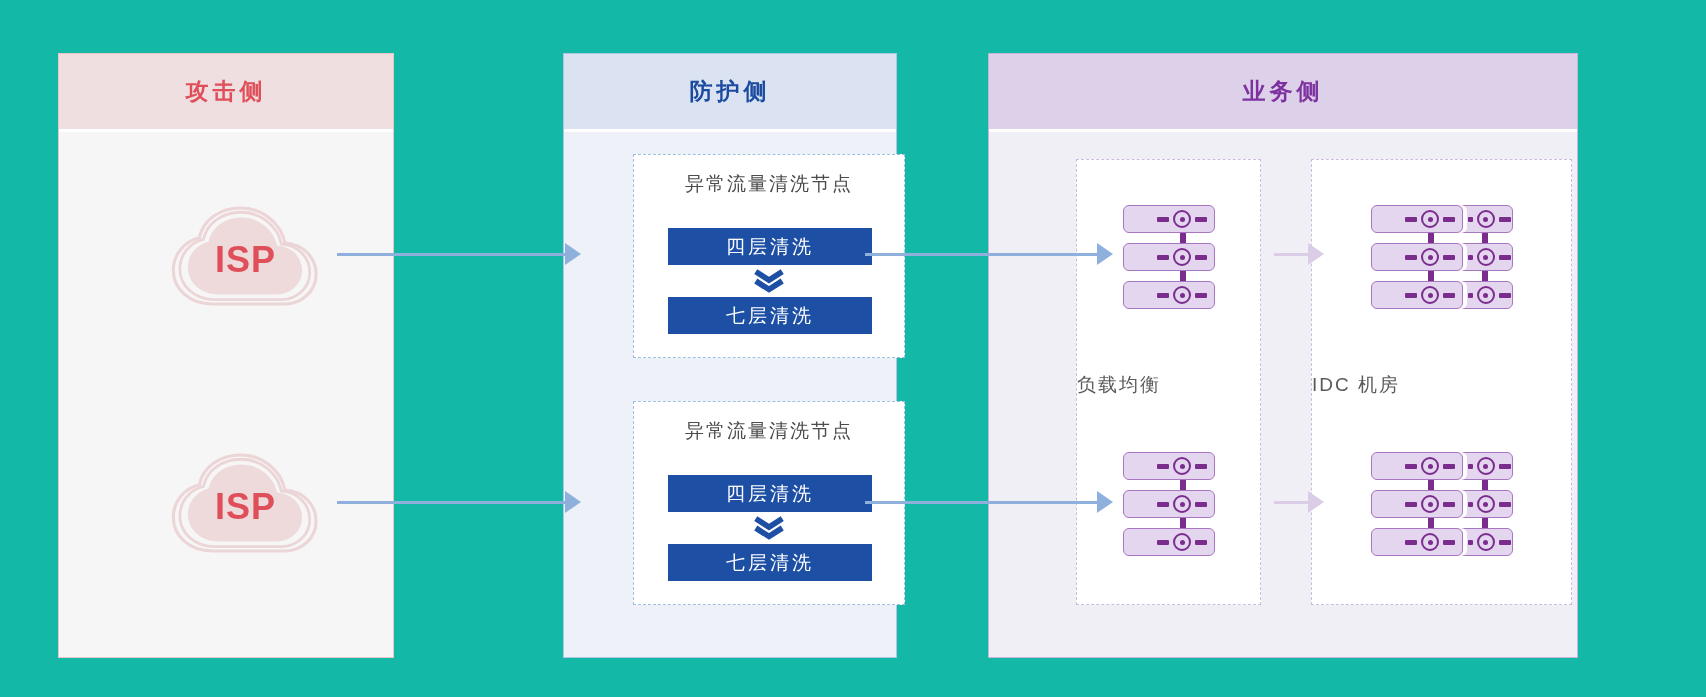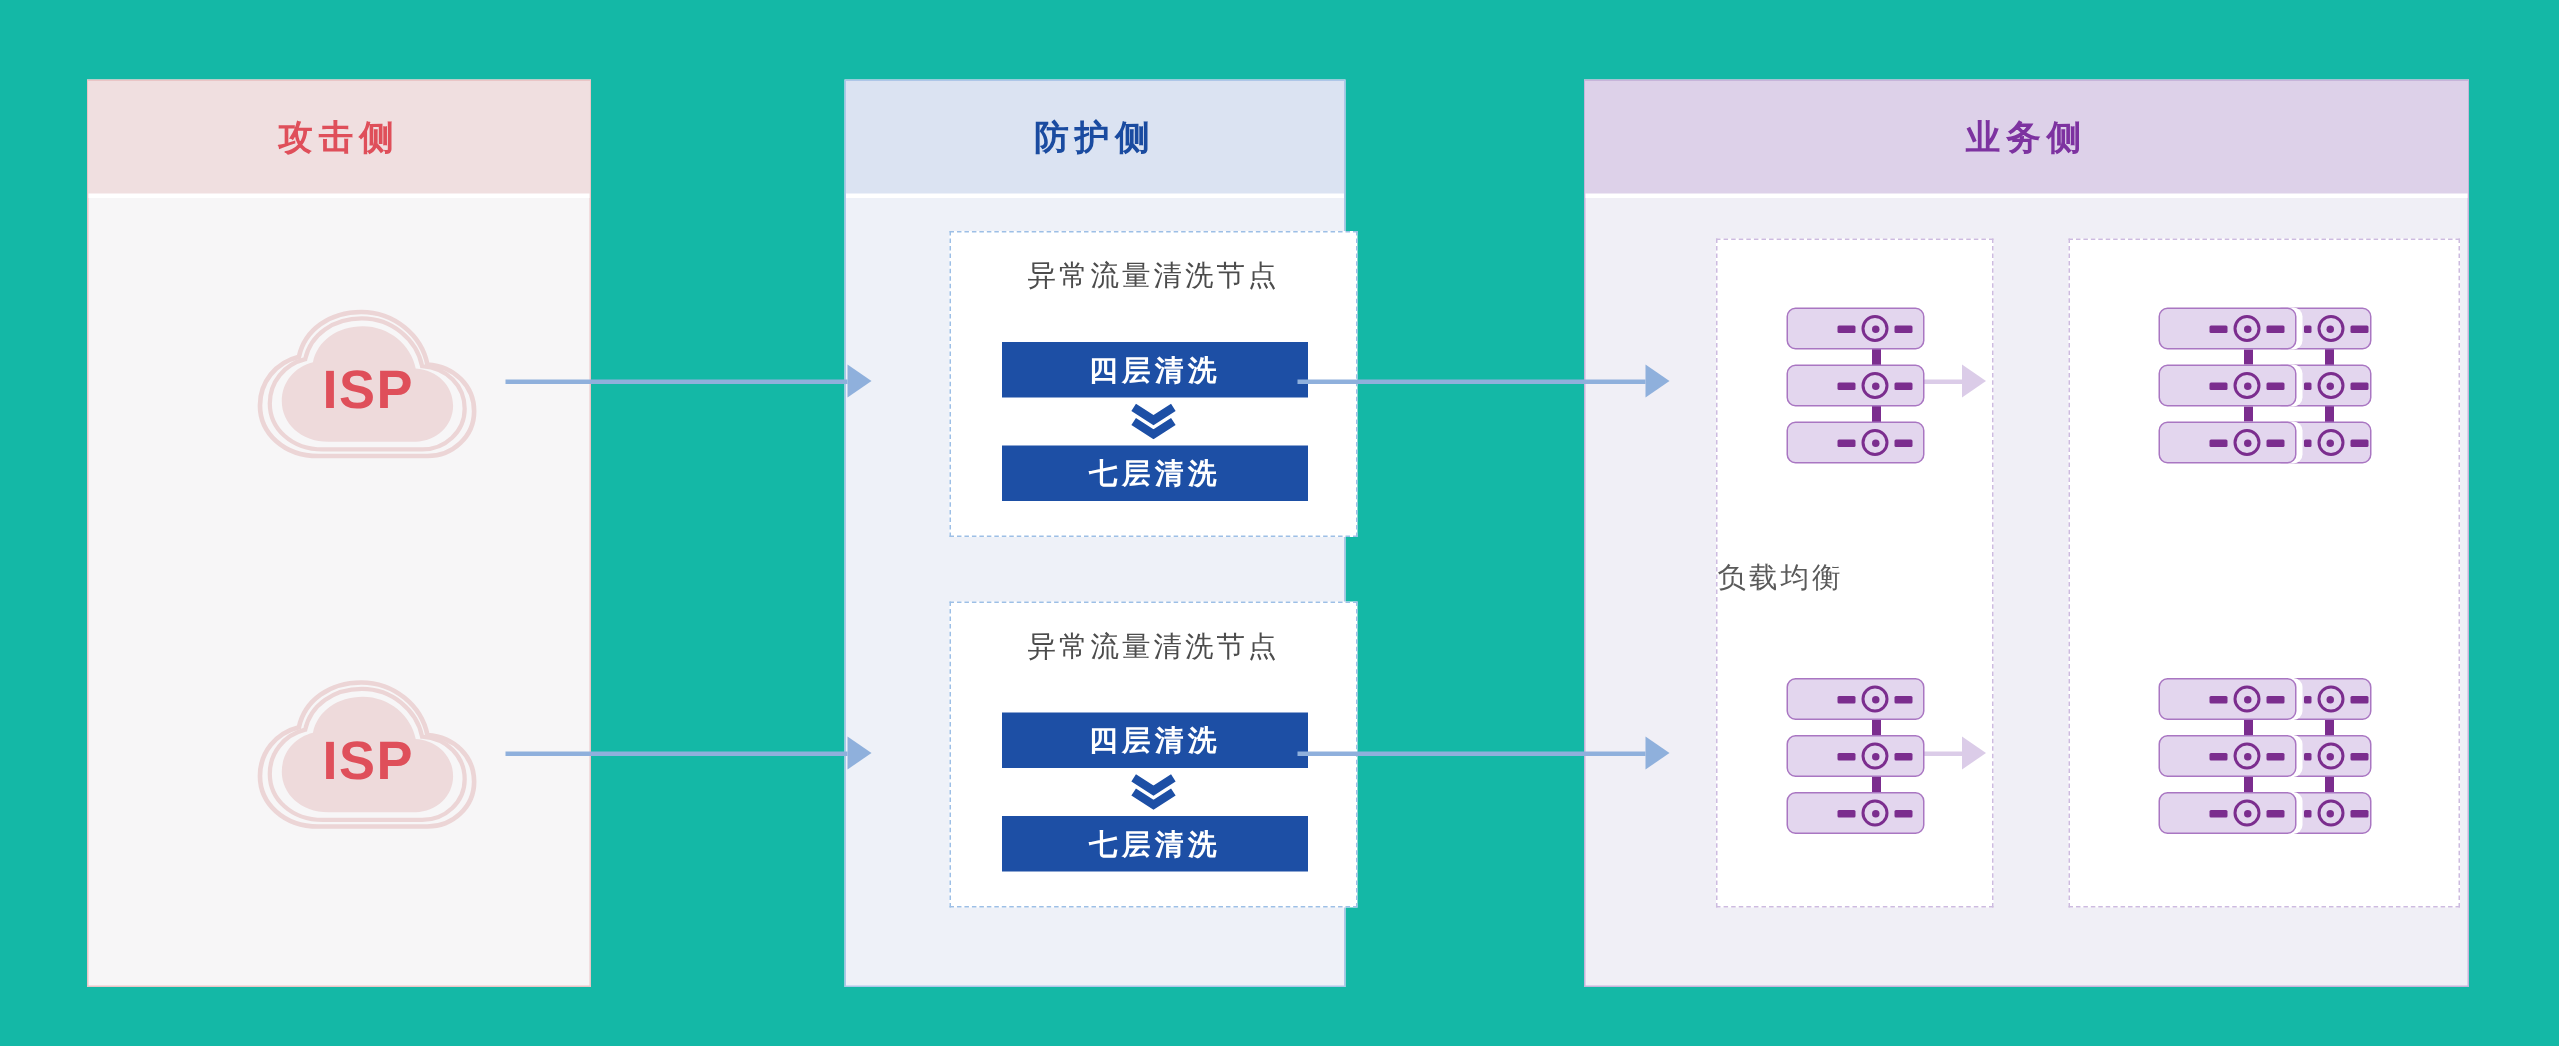--- a/index.html
+++ b/index.html
@@ -12,21 +12,21 @@
     --c-arrow-blue:#8fb0dc; --c-arrow-purple:#dbcce8; --c-label-muted:#4c4c4c;
   }
   html,body{margin:0;padding:0;background:#fff;}
   body{font-family:"Liberation Sans","DejaVu Sans",sans-serif;}
   #canvas{position:relative;width:1706px;height:697px;background:#14b8a6;overflow:hidden;}
 
   
   .col{position:absolute;top:53px;height:605px;border:1px solid;display:flex;flex-direction:column;box-sizing:border-box;}
   .col-attack{left:58px;width:336px;border-color:var(--c-attack-border);background:var(--c-attack-body);}
   .col-prot{left:563px;width:334px;border-color:var(--c-prot-border);background:var(--c-prot-body);}
-  .col-biz{left:1056px;width:590px;border-color:var(--c-biz-border);background:var(--c-biz-body);}
+  .col-biz{left:988px;width:590px;border-color:var(--c-biz-border);background:var(--c-biz-body);}
   .col-head{flex:0 0 75px;display:flex;align-items:center;justify-content:center;
             font-size:23px;font-weight:700;letter-spacing:4px;border-bottom:3px solid #fff;}
   .col-attack .col-head{background:var(--c-attack-header);color:var(--c-attack-accent);}
   .col-prot   .col-head{background:var(--c-prot-header);color:var(--c-prot-accent);}
   .col-biz    .col-head{background:var(--c-biz-header);color:var(--c-biz-accent);}
   .col-body{position:relative;flex:1;margin-left:39px;}
 
   
   .cloud{position:absolute;left:50%;transform:translateX(-50%);width:156px;height:122px;}
   .cloud svg{position:absolute;inset:0;width:100%;height:100%;}
@@ -34,21 +34,21 @@
   .cloud .fill{fill:var(--c-cloud-fill);}
   .cloud-label{position:absolute;inset:0;display:flex;align-items:center;justify-content:center;
                padding-top:8px;color:var(--c-attack-accent);font-size:36px;font-weight:600;letter-spacing:1px;}
 
   
   .node-group{position:absolute;left:30px;width:272px;height:204px;background:#fff;
               border:1px dashed var(--c-prot-dash);box-sizing:border-box;}
   .node-title{position:absolute;top:16px;left:0;right:0;text-align:center;
               font-size:19px;color:var(--c-label-muted);letter-spacing:2px;}
   .step-btn{position:absolute;left:34px;width:204px;height:37px;background:var(--c-step-bg);
-            color:#fff;font-size:19px;letter-spacing:3px;display:flex;align-items:center;justify-content:center;font-weight:bold;}
+            color:#fff;font-size:19px;letter-spacing:3px;display:flex;align-items:center;justify-content:center;}
   .dbl-chevron{position:absolute;left:50%;transform:translateX(-50%);width:34px;height:24px;}
   .dbl-chevron polyline{fill:none;stroke:var(--c-step-bg);stroke-width:6;}
 
   
   .biz-box{position:absolute;top:27px;height:446px;background:#fff;
            border:1px dashed var(--c-biz-dash);box-sizing:border-box;}
   .biz-box-lb{left:48px;width:185px;}
   .biz-box-idc{left:283px;width:261px;}
   .biz-label{position:absolute;top:212px;left:0;right:0;
              font-size:19px;color:#5a5a5a;letter-spacing:2px;}
@@ -223,20 +223,21 @@
               <i class="ring"></i>
               <i class="d"></i>
             </div>
           <div class="server srv-3">
               <i class="d"></i>
               <i class="ring"></i>
               <i class="d"></i>
             </div>
         </div>
 
+        <div class="biz-label">IDC 机房</div>
 
         <div class="stack stack-side" style="left:135px;top:292px">
           <i class="link link-1"></i>
           <i class="link link-2"></i>
           <div class="server">
               <i class="d d-sm"></i>
               <i class="ring"></i>
               <i class="d"></i>
             </div>
           <div class="server srv-2">

